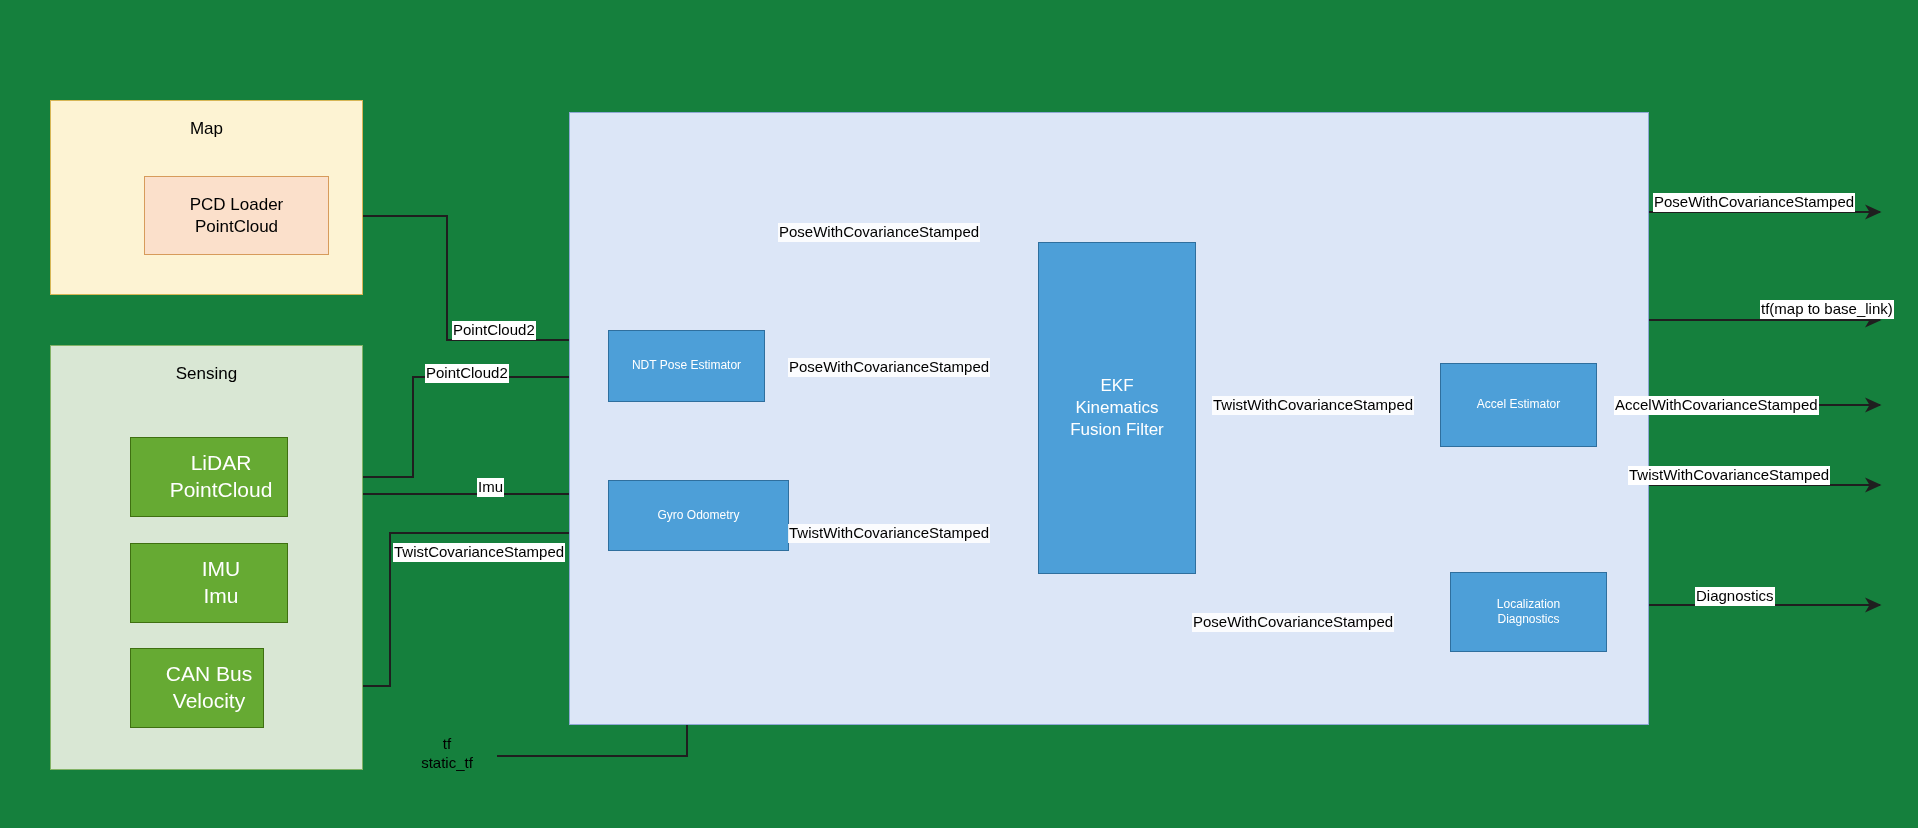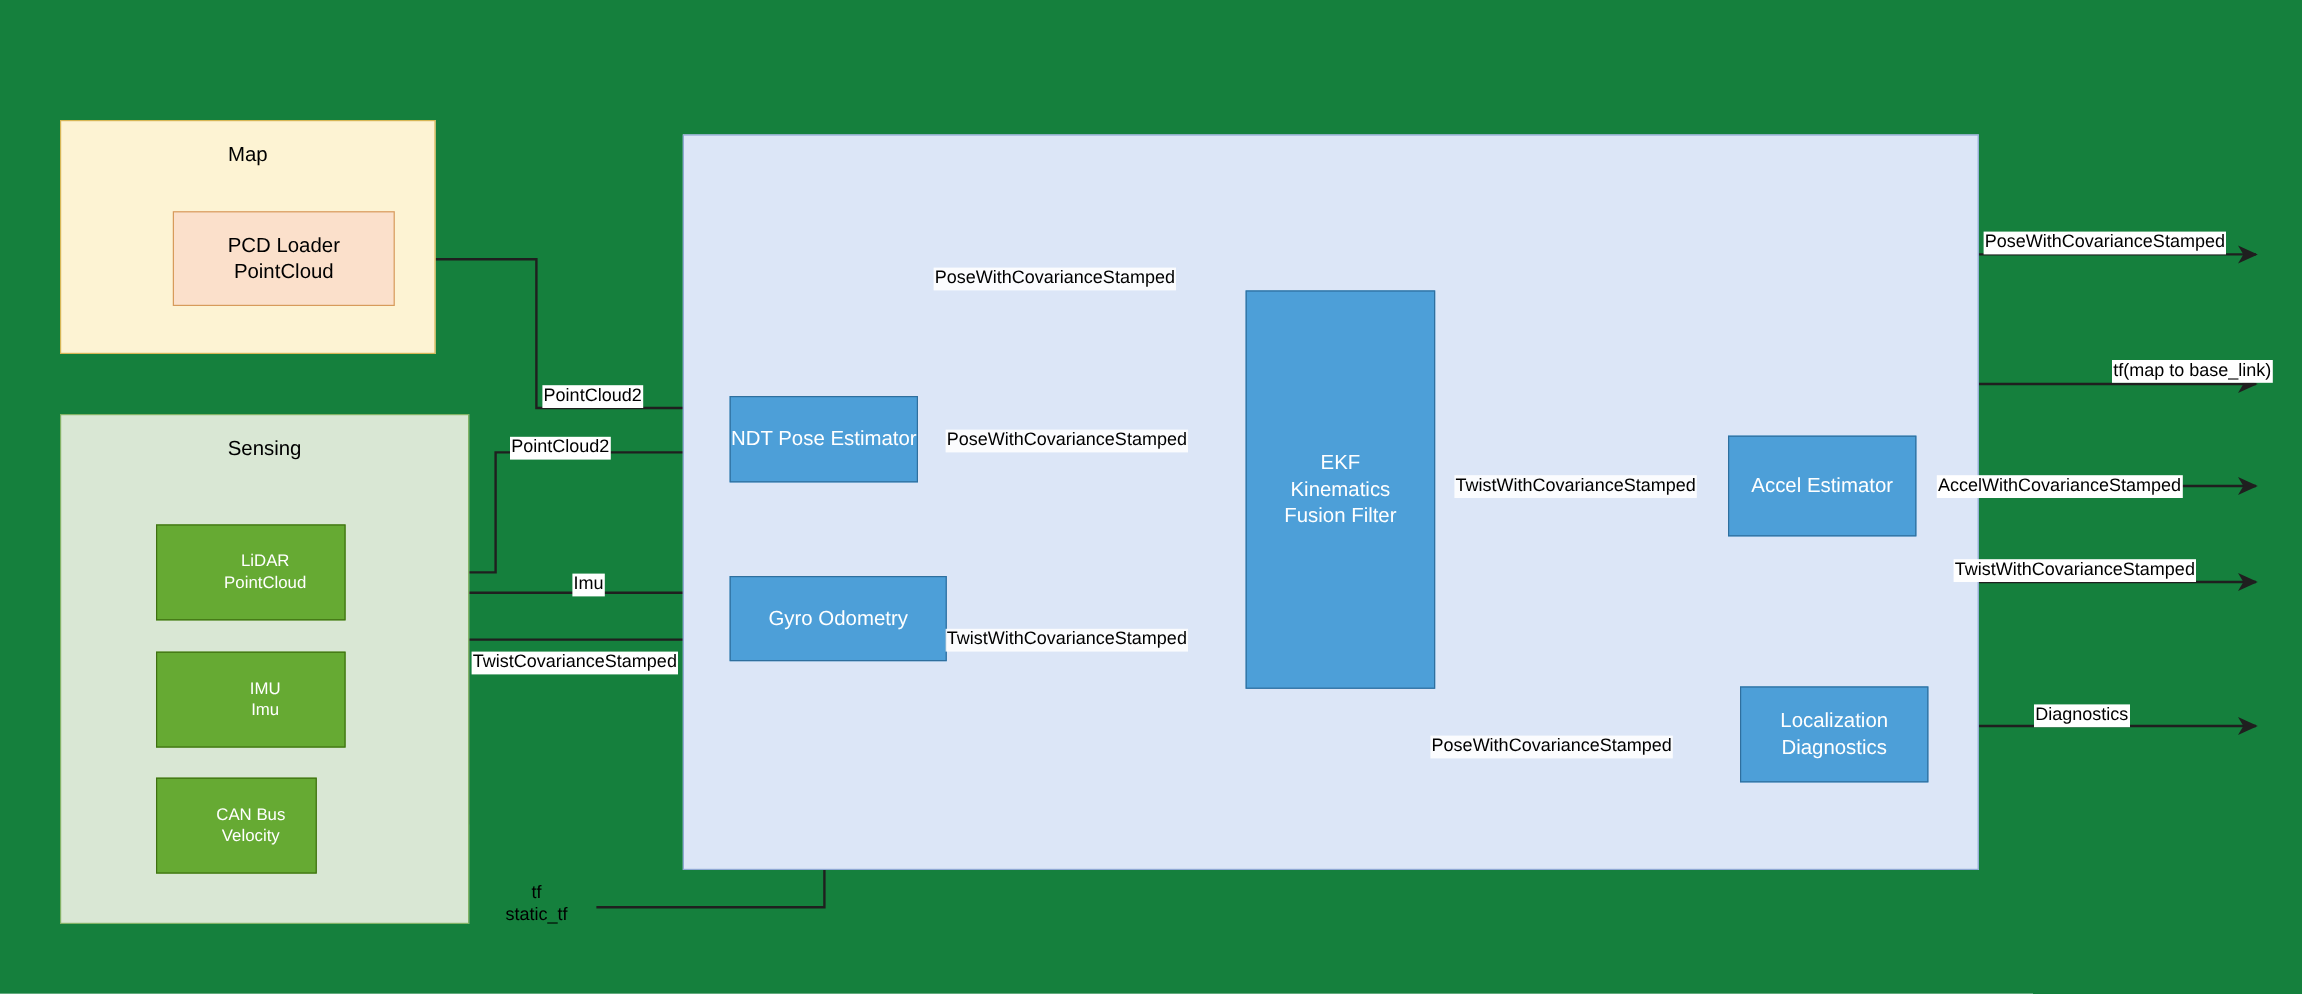--- a/index.html
+++ b/index.html
@@ -50,28 +50,28 @@
     align-items: center;
     justify-content: center;
     text-align: center;
     line-height: 1.28;
     white-space: pre-line;
   }
   .node-green {
     background: #66aa33;
     border-color: #3f7011;
     color: #ffffff;
-    font-size: 14px;
+    font-size: 21px;
     padding-left: 24px;
   }
   .node-blue {
     background: #4d9fd8;
     border-color: #2f6f9e;
     color: #ffffff;
-    font-size: 17px;
+    font-size: 12px;
   }
   .node-peach {
     background: #fbe0cb;
     border-color: #d79b5b;
     color: #000000;
     font-size: 17px;
   }
   .node-ekf {
     font-size: 17px;
   }
@@ -143,21 +143,21 @@
   <div class="group-box" style="left:50px; top:100px; width:313px; height:195px;
               background:#fdf3d3; border-color:#d6b656;">
     <div class="group-title" style="top:18px;">Map</div>
   </div>
 
   <div class="node node-peach" style="left:144px; top:176px; width:185px; height:79px;">
     <span>PCD Loader
 PointCloud</span>
   </div>
 
-  <div class="group-box" style="left:50px; top:345px; width:341px; height:425px;
+  <div class="group-box" style="left:50px; top:345px; width:313px; height:425px;
               background:#d9e7d4; border-color:#82b366;">
     <div class="group-title" style="top:18px;">Sensing</div>
   </div>
 
   <div class="node node-green" style="left:130px; top:437px; width:158px; height:80px;">
     <span>LiDAR
 PointCloud</span>
   </div>
 
   <div class="node node-green" style="left:130px; top:543px; width:158px; height:80px;">

